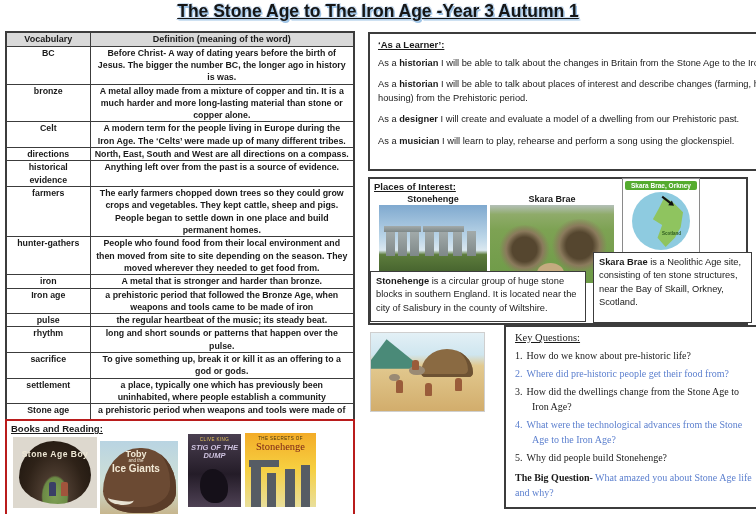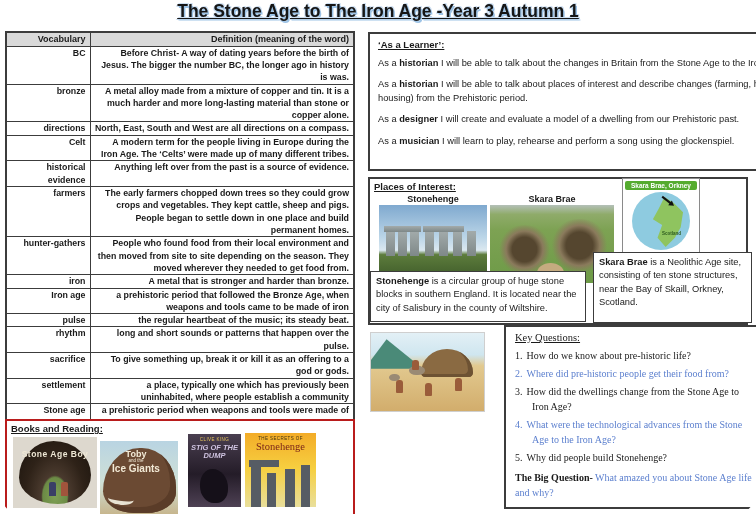--- a/index.html
+++ b/index.html
@@ -1,30 +1,30 @@
 <!DOCTYPE html>
 <html><head>
 <meta charset="utf-8">
 <style>
   * { margin:0; padding:0; box-sizing:border-box; }
   html,body { background:#fff; }
   .page { position:relative; width:756px; height:514px; background:#fff; overflow:hidden;
-          font-family:"Liberation Sans", sans-serif; color:#1a1a1a;border-radius:21px; }
+          font-family:"Liberation Sans", sans-serif; color:#1a1a1a; }
 
   
   .title { position:absolute; top:1px; left:0; right:0; text-align:center;
            font-size:17.5px; font-weight:bold; text-decoration:underline; color:#161616;
            text-shadow:1.5px 1.5px 0 #9dc3e6, -1px 1px 0 #cfe0f2, 1px -1px 0 #cfe0f2; }
 
   
   table.vocab { position:absolute; left:5px; top:31px; width:350px; border-collapse:collapse;
                 table-layout:fixed; font-size:8.8px; font-weight:bold; }
   table.vocab { border:2px solid #3c3c3c; }
   .vocab th, .vocab td { border:1px solid #3c3c3c; padding:0 4px; vertical-align:top;
-                         line-height:1.4; text-align:right; }
+                         line-height:1.4; text-align:center; }
   .vocab th { background:#d9d9d9; font-size:9px; }
   .vocab col.c-term { width:84px; }
 
   
   .books-box { position:absolute; left:5px; top:419px; width:350px; height:100px;
                border:2px solid #b91c1c; background:#fff; }
   .books-heading { font-size:9.5px; font-weight:bold; text-decoration:underline; margin:2px 0 0 4px; }
   .book { position:absolute; overflow:hidden; }
   .book-1 { left:6px; top:16px; width:84px; height:71px; background:#ddd8ce; }
   .cave { position:absolute; left:7%; right:7%; top:5%; bottom:6%;
@@ -164,26 +164,26 @@
 
     <tr>
           <td>BC</td>
           <td>Before Christ- A way of dating years before the birth of Jesus. The bigger the number BC, the longer ago in history is was.</td>
         </tr>
         <tr>
           <td>bronze</td>
           <td>A metal alloy made from a mixture of copper and tin. It is a much harder and more long-lasting material than stone or copper alone.</td>
         </tr>
         <tr>
+          <td>Celt</td>
+          <td>A modern term for the people living in Europe during the Iron Age. The ‘Celts’ were made up of many different tribes.</td>
+        </tr>
+        <tr>
           <td>directions</td>
           <td>North, East, South and West are all directions on a compass.</td>
-        </tr>
-        <tr>
-          <td>Celt</td>
-          <td>A modern term for the people living in Europe during the Iron Age. The ‘Celts’ were made up of many different tribes.</td>
         </tr>
         <tr>
           <td>historical evidence</td>
           <td>Anything left over from the past is a source of evidence.</td>
         </tr>
         <tr>
           <td>farmers</td>
           <td>The early farmers chopped down trees so they could grow crops and vegetables. They kept cattle, sheep and pigs. People began to settle down in one place and build permanent homes.</td>
         </tr>
         <tr>

